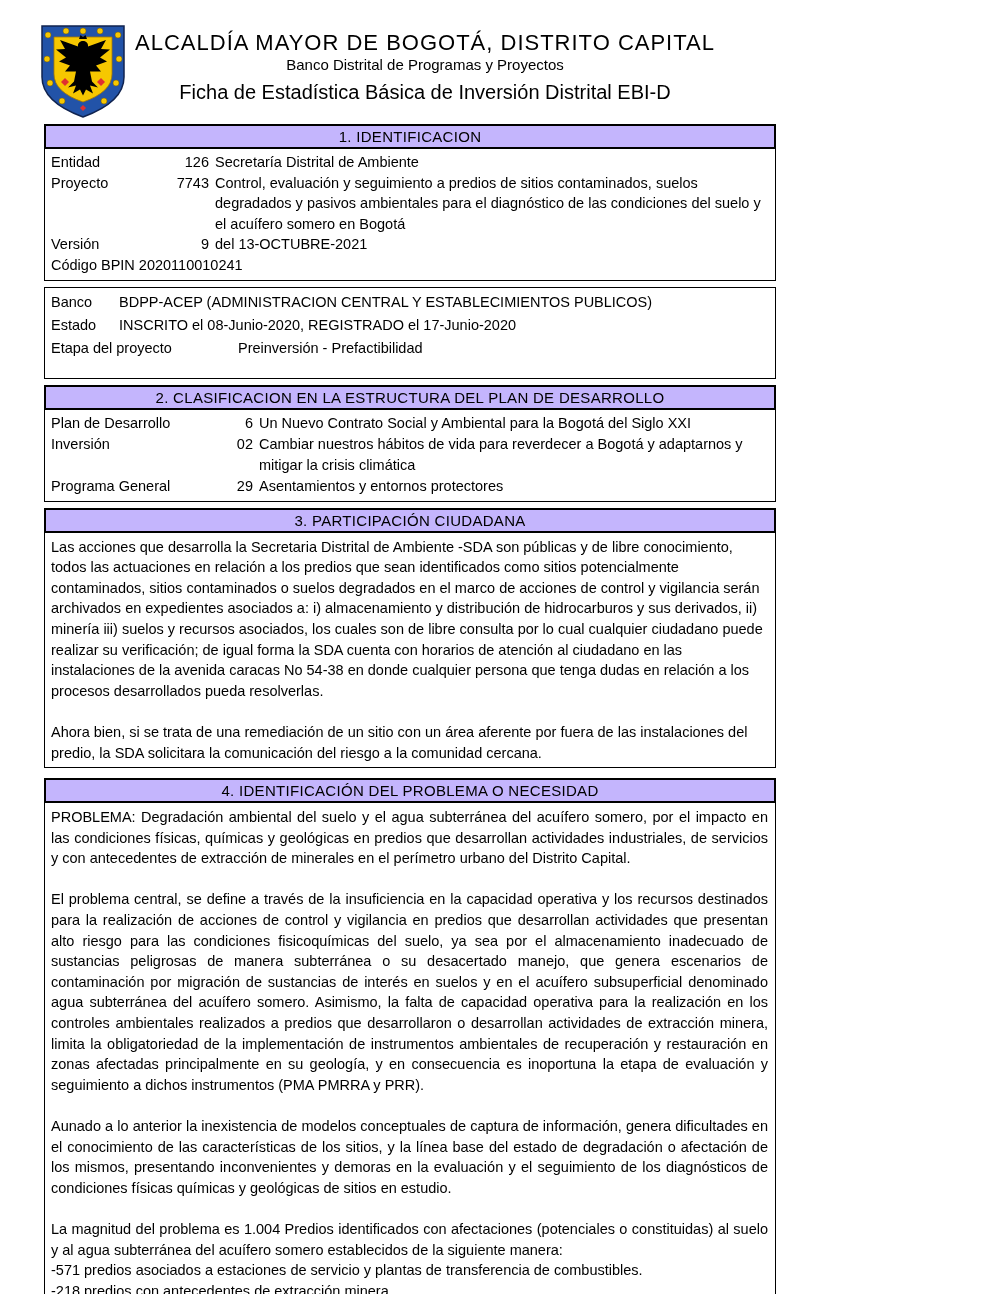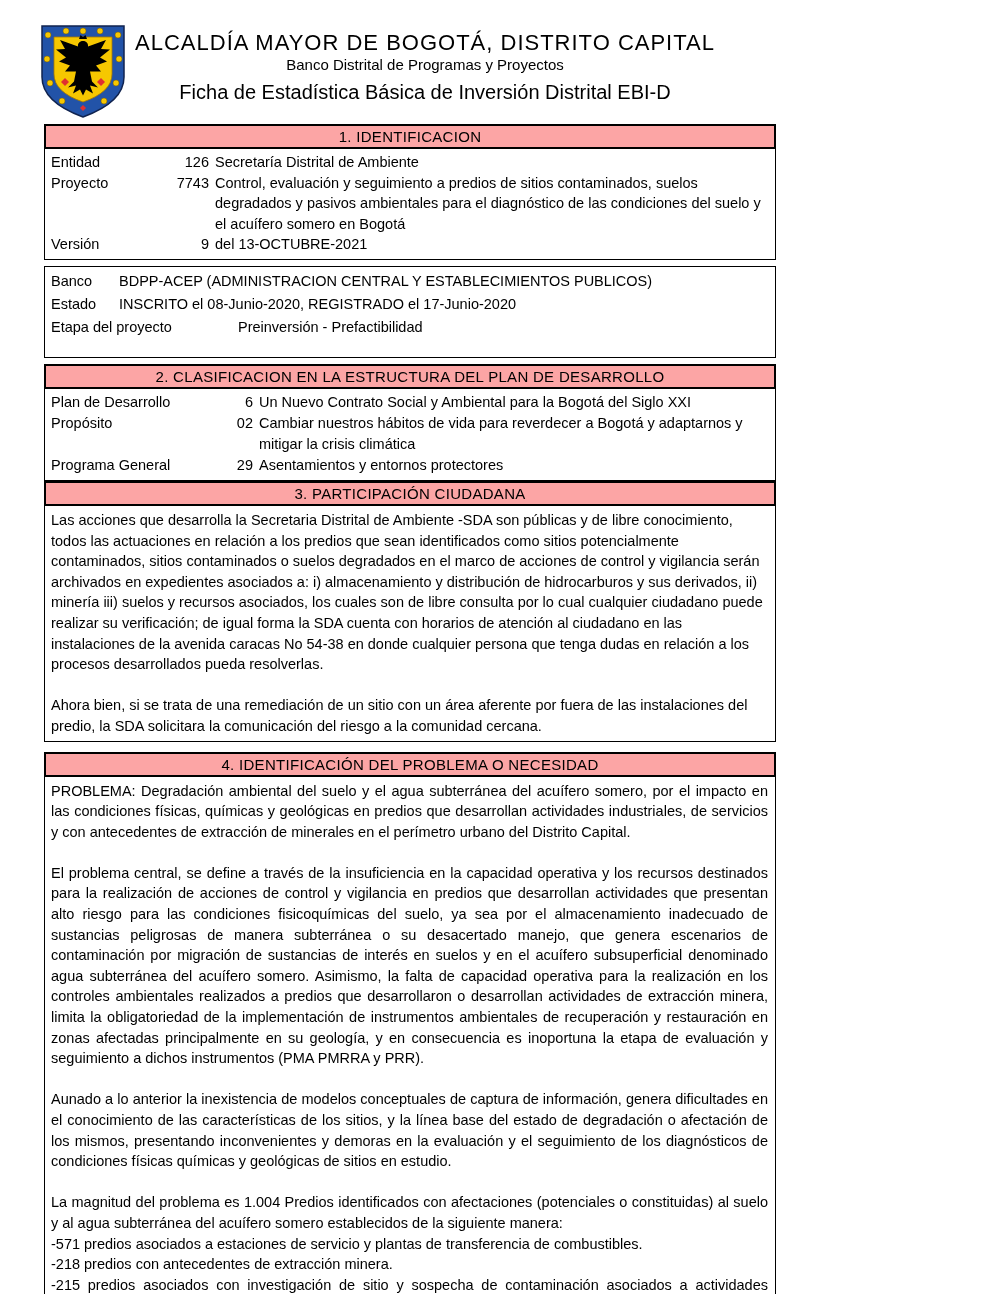--- a/index.html
+++ b/index.html
@@ -14,21 +14,21 @@
   
   .doc-header { display:flex; margin-top:23px; }
   .logo-wrap { flex:0 0 96px; margin-left:-6px; }
   .titles { flex:1; text-align:center; padding-top:7px; padding-right:60px; }
   .t1 { font-size:22px; font-weight:400; letter-spacing:1px; }
   .t2 { font-size:15px; }
   .t3 { font-size:20px; margin-top:8px; }
 
   
   .bar {
-    background:#fca5a5; border:2px solid #000; text-align:center;
+    background:#c4b5fd; border:2px solid #000; text-align:center;
     font-size:15px; line-height:17px; padding:2px 0; letter-spacing:.3px;
   }
 
   
   .box {
     border:1px solid #000; border-top:none;
     font-size:14.5px; line-height:20.6px; padding:3px 7px 4px 6px;
   }
   .box.standalone { border-top:1px solid #000; margin-top:6px; }
 
@@ -117,20 +117,21 @@
     <div class="idrow">
       <span>Proyecto</span>
       <span class="code">7743</span>
       <span>Control, evaluación y seguimiento a predios de sitios contaminados, suelos degradados y pasivos ambientales para el diagnóstico de las condiciones del suelo y el acuífero somero en Bogotá</span>
     </div>
     <div class="idrow">
       <span>Versión</span>
       <span class="code">9</span>
       <span>del 13-OCTUBRE-2021</span>
     </div>
+    <div class="fullrow">Código BPIN 2020110010241</div>
   </div>
 
   <div class="box standalone" id="box-banco">
     <div class="brow">
       <span class="lab-narrow">Banco</span>
       <span class="bval">BDPP-ACEP (ADMINISTRACION CENTRAL Y ESTABLECIMIENTOS PUBLICOS)</span>
     </div>
     <div class="brow">
       <span class="lab-narrow">Estado</span>
       <span class="bval">INSCRITO el 08-Junio-2020, REGISTRADO el 17-Junio-2020</span>
@@ -142,32 +143,32 @@
   </div>
 
   <div class="bar" style="margin-top:6px;">2. CLASIFICACION EN LA ESTRUCTURA DEL PLAN DE DESARROLLO</div>
   <div class="box" id="box-classification">
     <div class="c2row">
       <span>Plan de Desarrollo</span>
       <span class="code">6</span>
       <span>Un Nuevo Contrato Social y Ambiental para la Bogotá del Siglo XXI</span>
     </div>
     <div class="c2row">
-      <span>Propósito</span>
+      <span>Inversión</span>
       <span class="code">02</span>
       <span>Cambiar nuestros hábitos de vida para reverdecer a Bogotá y adaptarnos y mitigar la crisis climática</span>
     </div>
     <div class="c2row">
       <span>Programa General</span>
       <span class="code">29</span>
       <span>Asentamientos y entornos protectores</span>
     </div>
   </div>
 
-  <div class="bar" style="">3. PARTICIPACIÓN CIUDADANA</div>
+  <div class="bar" style="margin-top:6px;">3. PARTICIPACIÓN CIUDADANA</div>
   <div class="box textbox" id="box-participation">
     <p>Las acciones que desarrolla la Secretaria Distrital de Ambiente -SDA son públicas y de libre conocimiento, todos las actuaciones en relación a los predios que sean identificados como sitios potencialmente contaminados, sitios contaminados o suelos degradados en el marco de acciones de control y vigilancia serán archivados en expedientes asociados a: i) almacenamiento y distribución de hidrocarburos y sus derivados, ii) minería iii) suelos y recursos asociados, los cuales son de libre consulta por lo cual cualquier ciudadano puede realizar su verificación; de igual forma la SDA cuenta con horarios de atención al ciudadano en las instalaciones de la avenida caracas No 54-38 en donde cualquier persona que tenga dudas en relación a los procesos desarrollados pueda resolverlas.</p>
     <p>Ahora bien, si se trata de una remediación de un sitio con un área aferente por fuera de las instalaciones del predio, la SDA solicitara la comunicación del riesgo a la comunidad cercana.</p>
   </div>
 
   <div class="bar" style="margin-top:10px;">4. IDENTIFICACIÓN DEL PROBLEMA O NECESIDAD</div>
   <div class="box textbox" id="box-problem">
     <p>PROBLEMA: Degradación ambiental del suelo y el agua subterránea del acuífero somero, por el impacto en las condiciones físicas, químicas y geológicas en predios que desarrollan actividades industriales, de servicios y con antecedentes de extracción de minerales en el perímetro urbano del Distrito Capital.</p>
     <p>El problema central, se define a través de la insuficiencia en la capacidad operativa y los recursos destinados para la realización de acciones de control y vigilancia en predios que desarrollan actividades que presentan alto riesgo para las condiciones fisicoquímicas del suelo, ya sea por el almacenamiento inadecuado de sustancias peligrosas de manera subterránea o su desacertado manejo, que genera escenarios de contaminación por migración de sustancias de interés en suelos y en el acuífero subsuperficial denominado agua subterránea del acuífero somero. Asimismo, la falta de capacidad operativa para la realización en los controles ambientales realizados a predios que desarrollaron o desarrollan actividades de extracción minera, limita la obligatoriedad de la implementación de instrumentos ambientales de recuperación y restauración en zonas afectadas principalmente en su geología, y en consecuencia es inoportuna la etapa de evaluación y seguimiento a dichos instrumentos (PMA PMRRA y PRR).</p>
     <p>Aunado a lo anterior la inexistencia de modelos conceptuales de captura de información, genera dificultades en el conocimiento de las características de los sitios, y la línea base del estado de degradación o afectación de los mismos, presentando inconvenientes y demoras en la evaluación y el seguimiento de los diagnósticos de condiciones físicas químicas y geológicas de sitios en estudio.</p>

